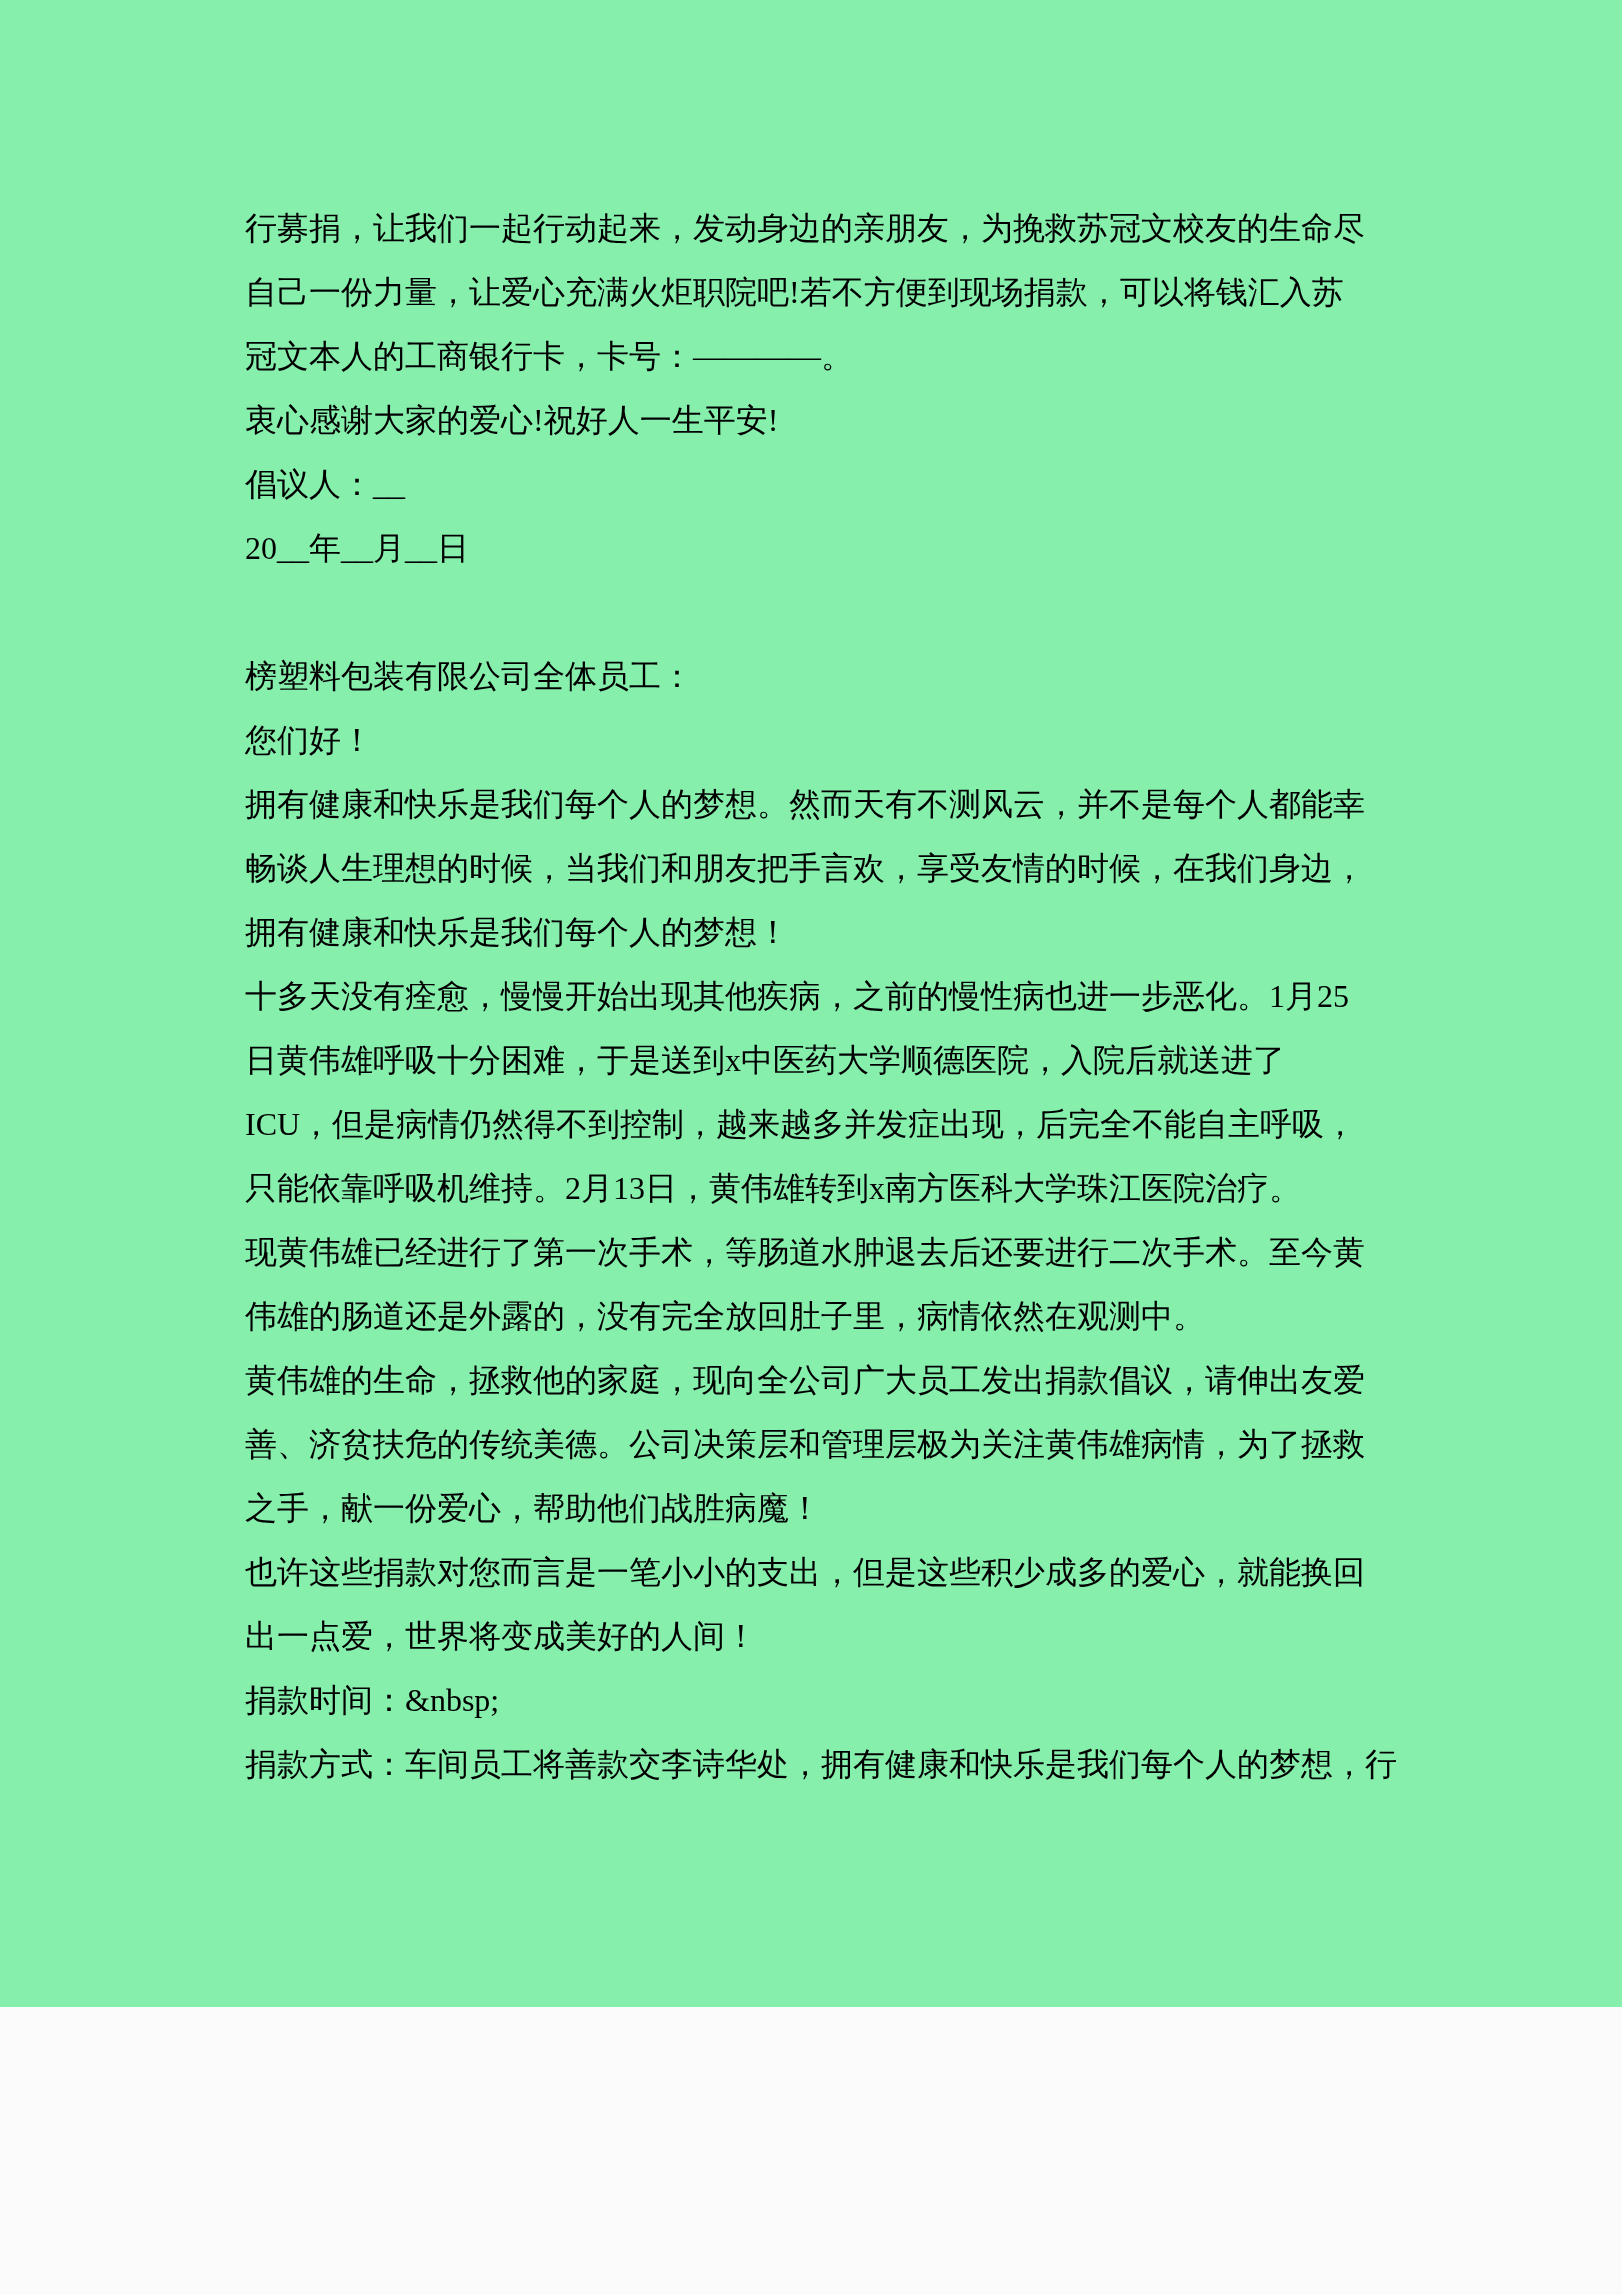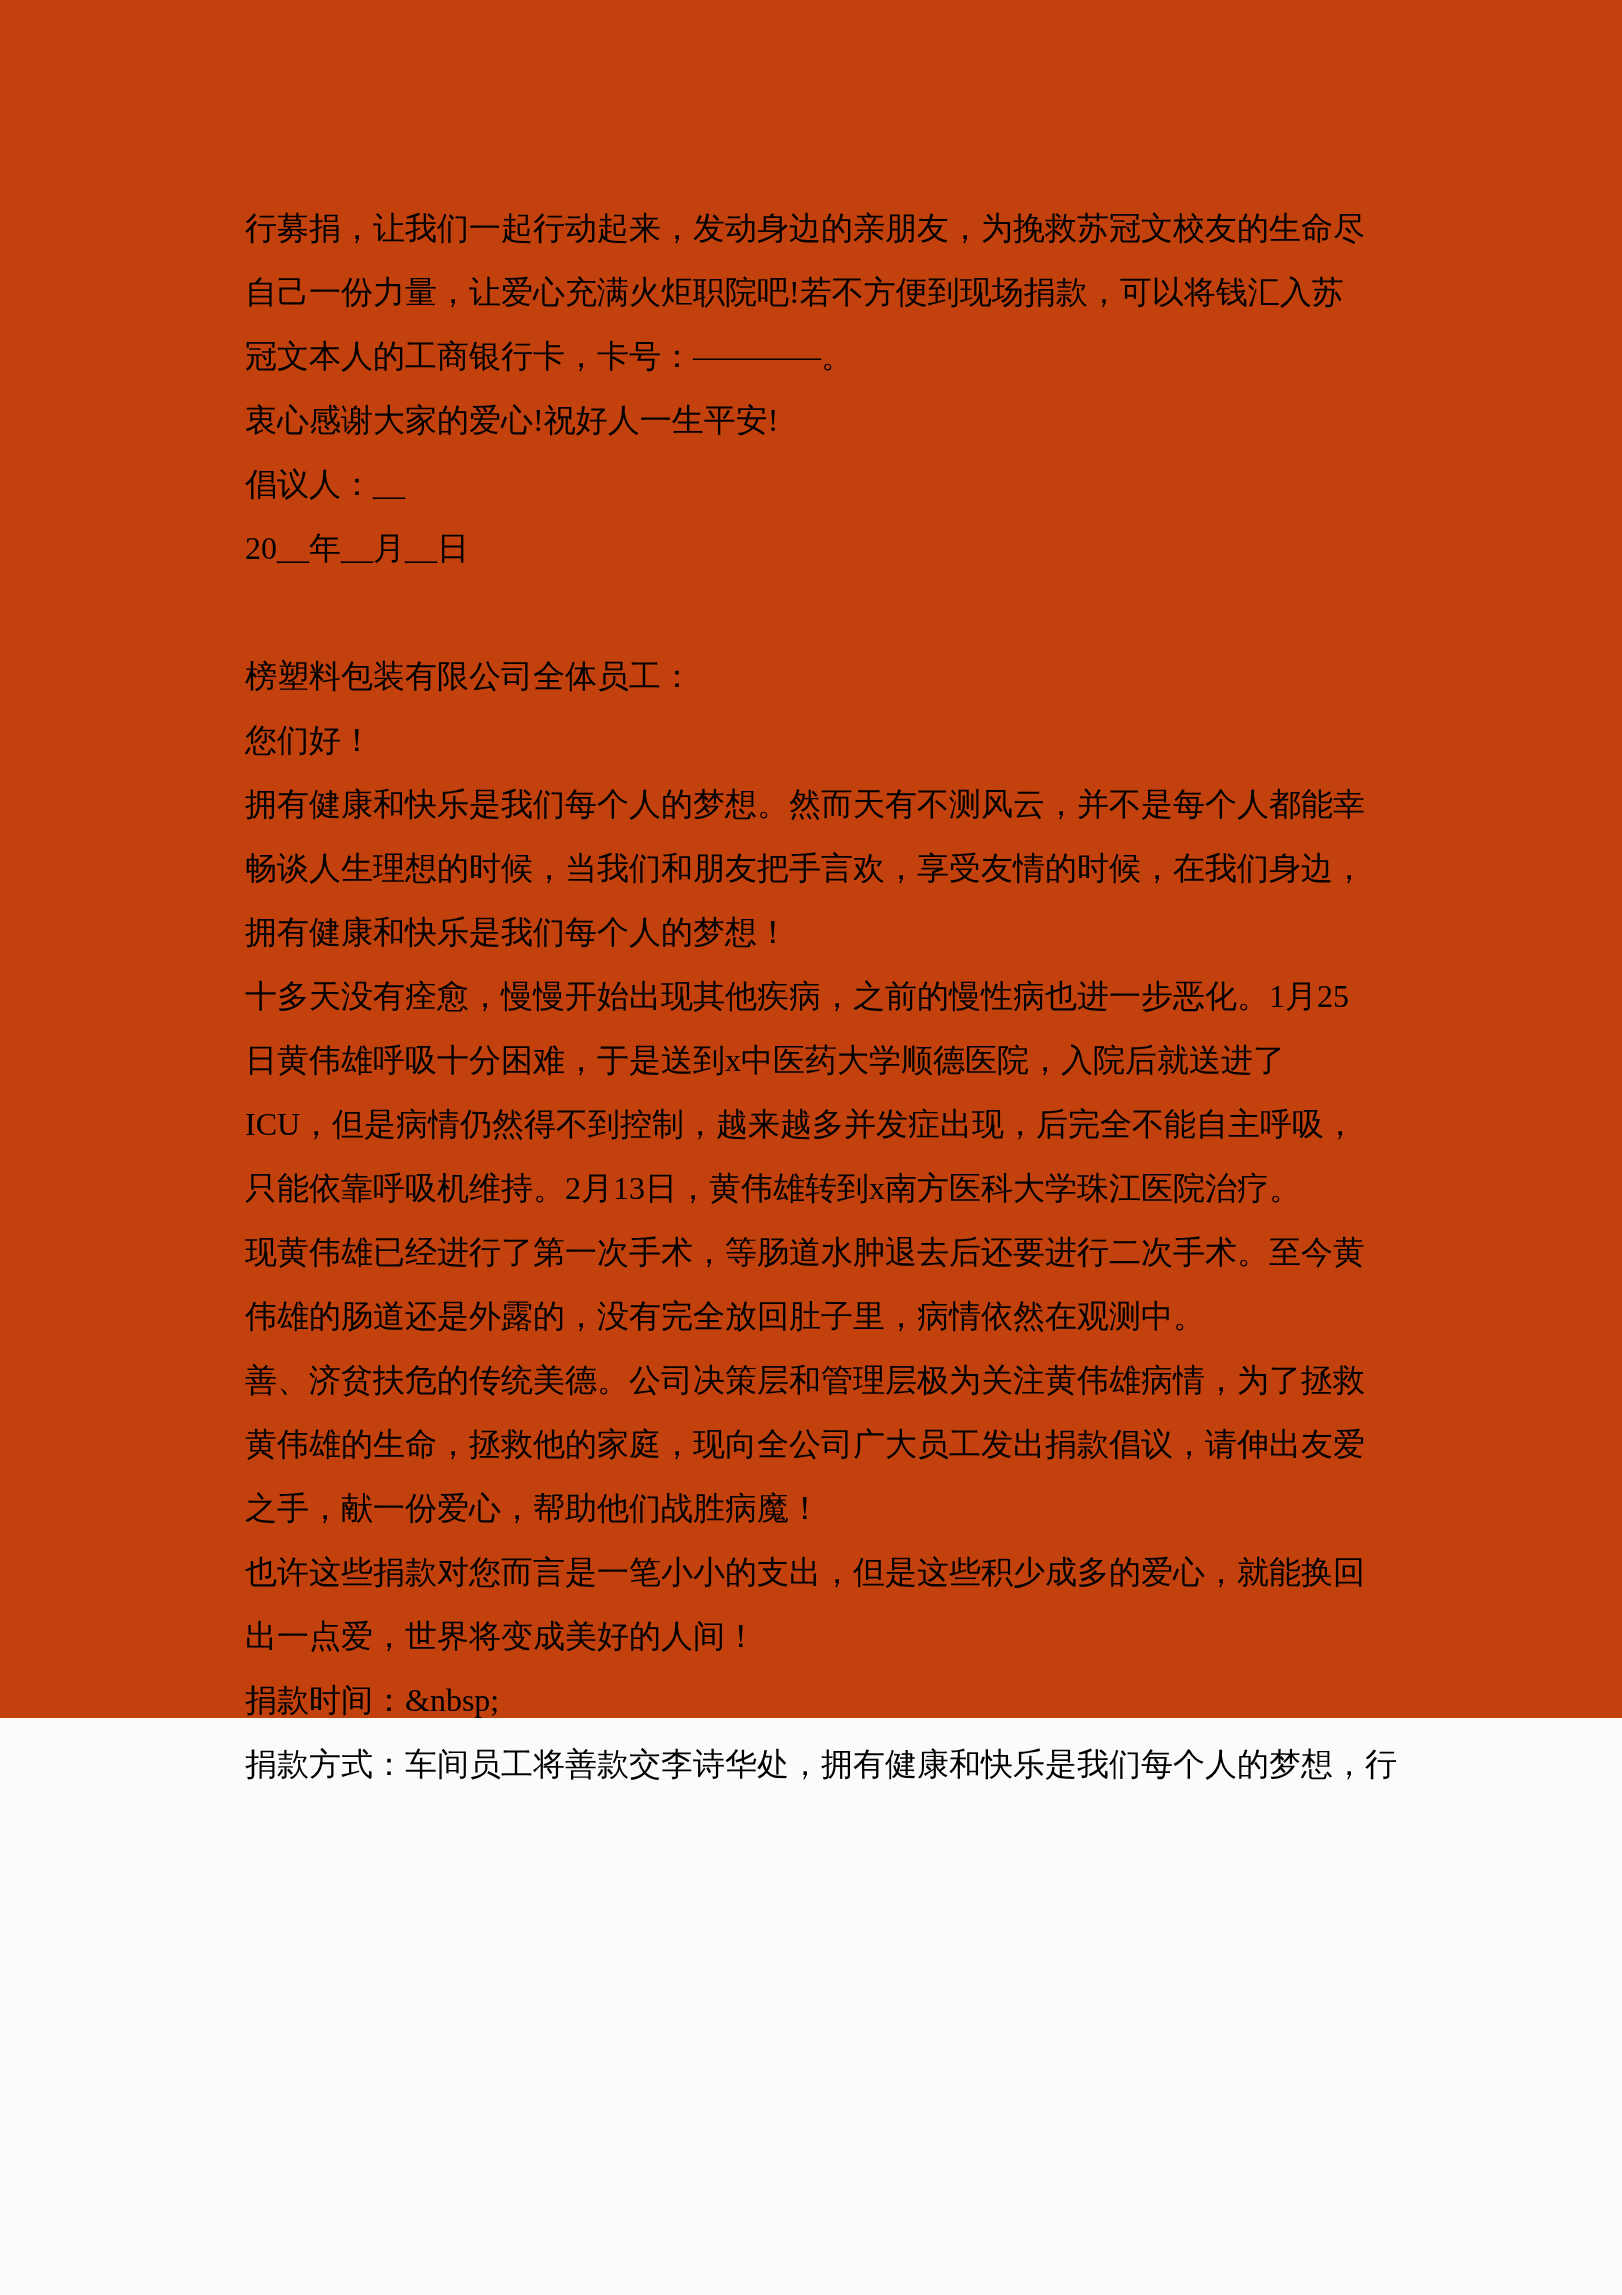--- a/index.html
+++ b/index.html
@@ -11,22 +11,22 @@
     height: 2295px;
     background: #fbfbfc;
     overflow: hidden;
     position: relative;
   }
   .page {
     position: absolute;
     left: 0;
     top: 0;
     width: 1623px;
-    height: 1718px;
-    background: #c2410c;
+    height: 2007px;
+    background: #86efac;
   }
   .doc-body {
     position: absolute;
     left: 245px;
     top: 196px;
     width: 1133px;
     color: #000000;
     font-family: "Liberation Serif", "DejaVu Serif", serif;
     font-size: 32px;
     font-weight: 400;
@@ -81,22 +81,22 @@
       </div>
       <div class="para">
         <div class="line">十多天没有痊愈，慢慢开始出现其他疾病，之前的慢性病也进一步恶化。1月25</div>
         <div class="line">日黄伟雄呼吸十分困难，于是送到x中医药大学顺德医院，入院后就送进了</div>
         <div class="line">ICU，但是病情仍然得不到控制，越来越多并发症出现，后完全不能自主呼吸，</div>
         <div class="line">只能依靠呼吸机维持。2月13日，黄伟雄转到x南方医科大学珠江医院治疗。</div>
         <div class="line">现黄伟雄已经进行了第一次手术，等肠道水肿退去后还要进行二次手术。至今黄</div>
         <div class="line">伟雄的肠道还是外露的，没有完全放回肚子里，病情依然在观测中。</div>
       </div>
       <div class="para">
+        <div class="line">黄伟雄的生命，拯救他的家庭，现向全公司广大员工发出捐款倡议，请伸出友爱</div>
         <div class="line">善、济贫扶危的传统美德。公司决策层和管理层极为关注黄伟雄病情，为了拯救</div>
-        <div class="line">黄伟雄的生命，拯救他的家庭，现向全公司广大员工发出捐款倡议，请伸出友爱</div>
         <div class="line">之手，献一份爱心，帮助他们战胜病魔！</div>
       </div>
       <div class="para">
         <div class="line">也许这些捐款对您而言是一笔小小的支出，但是这些积少成多的爱心，就能换回</div>
         <div class="line">出一点爱，世界将变成美好的人间！</div>
       </div>
       <div class="para">
         <div class="line">捐款时间：&amp;nbsp;</div>
       </div>
       <div class="para">

